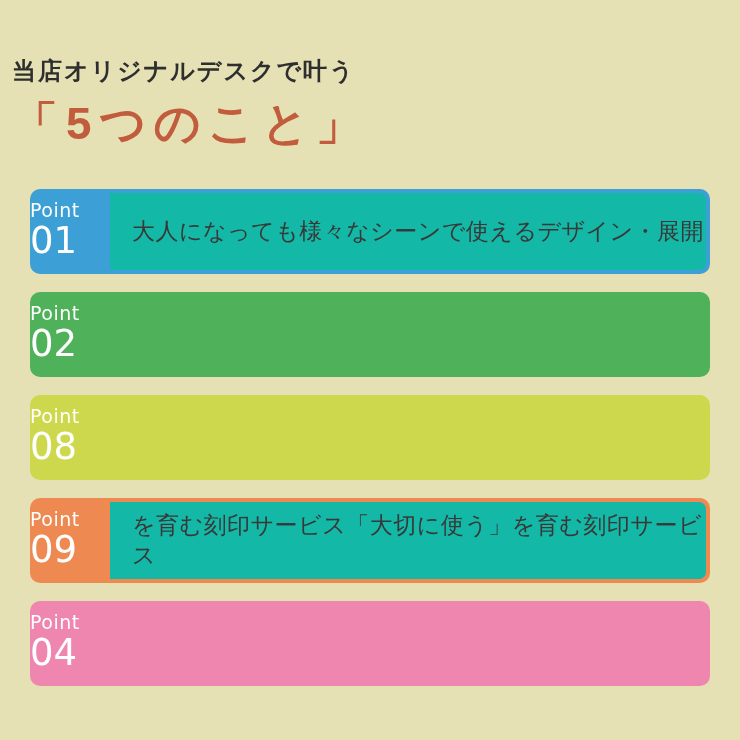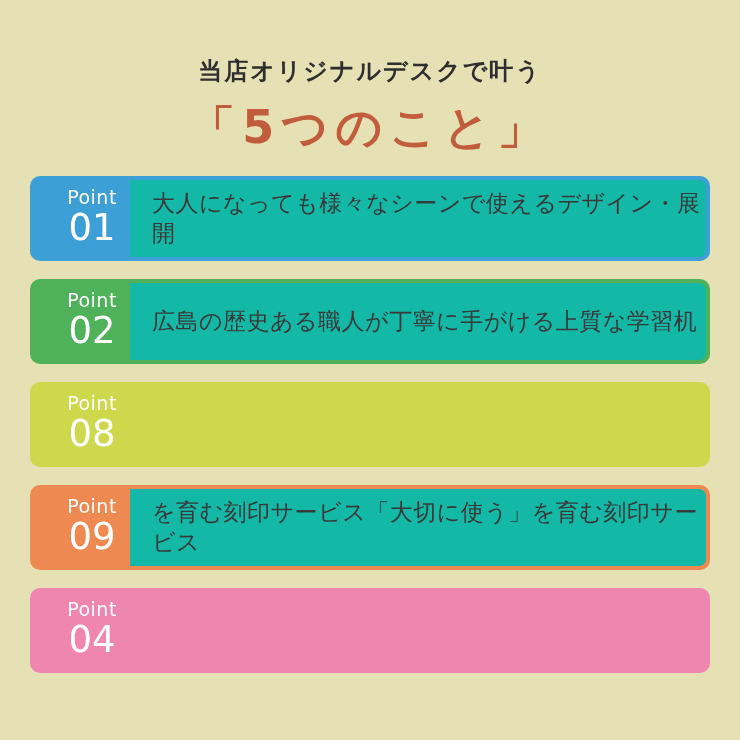--- a/index.html
+++ b/index.html
@@ -11,66 +11,66 @@
     overflow: hidden;
   }
 
   .page {
     width: 740px;
     height: 740px;
     padding-top: 56px;
   }
 
   
-  .header { text-align: center; }
+  .header { text-align: left; padding-left: 12px; }
 
   .subtitle {
     font-size: 24px;
     font-weight: bold;
     letter-spacing: 2px;
     color: #2e2e2e;
     line-height: 1.25;
     margin-bottom: 14px;
   }
 
   .title {
     font-size: 46px;
     font-weight: bold;
     letter-spacing: 7px;
     line-height: 1.2;
-    margin-bottom: 21px;
+    margin-bottom: 34px;
+    font-family: Liberation Mono, monospace;
   }
 
   
   .points {
     width: 680px;
     margin: 0 auto;
     display: flex;
     flex-direction: column;
     gap: 18px;
   }
 
   .point-row {
     height: 85px;
     border-radius: 10px;
     display: flex;
     overflow: hidden;
     padding: 4px 4px 4px 0; 
   }
 
   .point-label {
-    width: 100px;
+    width: 80px;
     flex: none;
     display: flex;
     flex-direction: column;
-    align-items: center;
+    align-items: flex-start;
     justify-content: center;
     color: #ffffff;
     padding-bottom: 2px;
-    padding-left: 24px;
   }
 
   .point-word {
     font-size: 19px;
     line-height: 1.15;
     letter-spacing: 0.5px;
   }
 
   .point-num {
     font-size: 37px;
@@ -114,23 +114,20 @@
       <div class="point-body">
         <span class="point-text">大人になっても様々なシーンで使えるデザイン・展開</span>
       </div>
     </div>
 
     <div class="point-row" style="background: rgb(79, 177, 90);">
       <div class="point-label">
         <span class="point-word">Point</span>
         <span class="point-num">02</span>
       </div>
-      <div class="point-body">
-        <span class="point-text">広島の歴史ある職人が丁寧に手がける上質な学習机</span>
-      </div>
     </div>
 
     <div class="point-row" style="background: rgb(205, 216, 77);">
       <div class="point-label">
         <span class="point-word">Point</span>
         <span class="point-num">08</span>
       </div>
     </div>
 
     <div class="point-row" style="background: rgb(238, 138, 81);">

